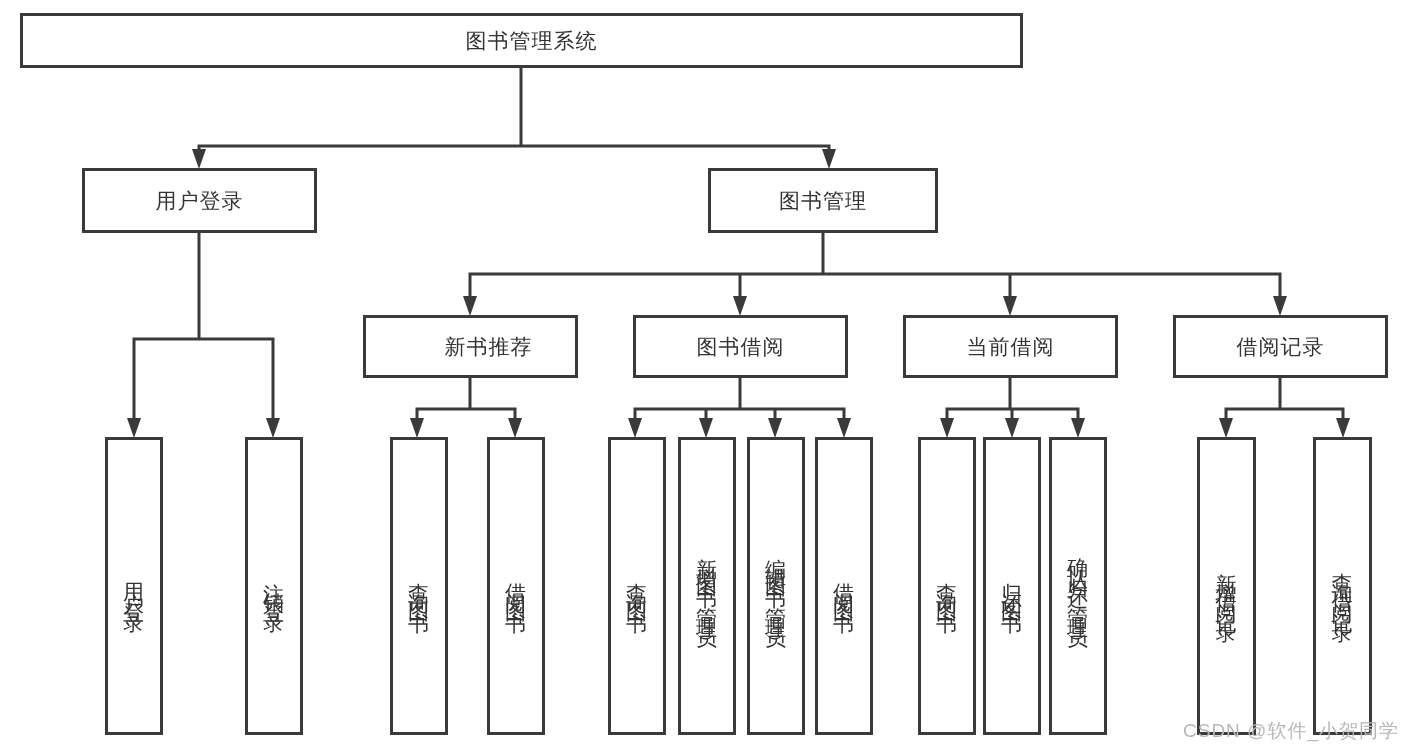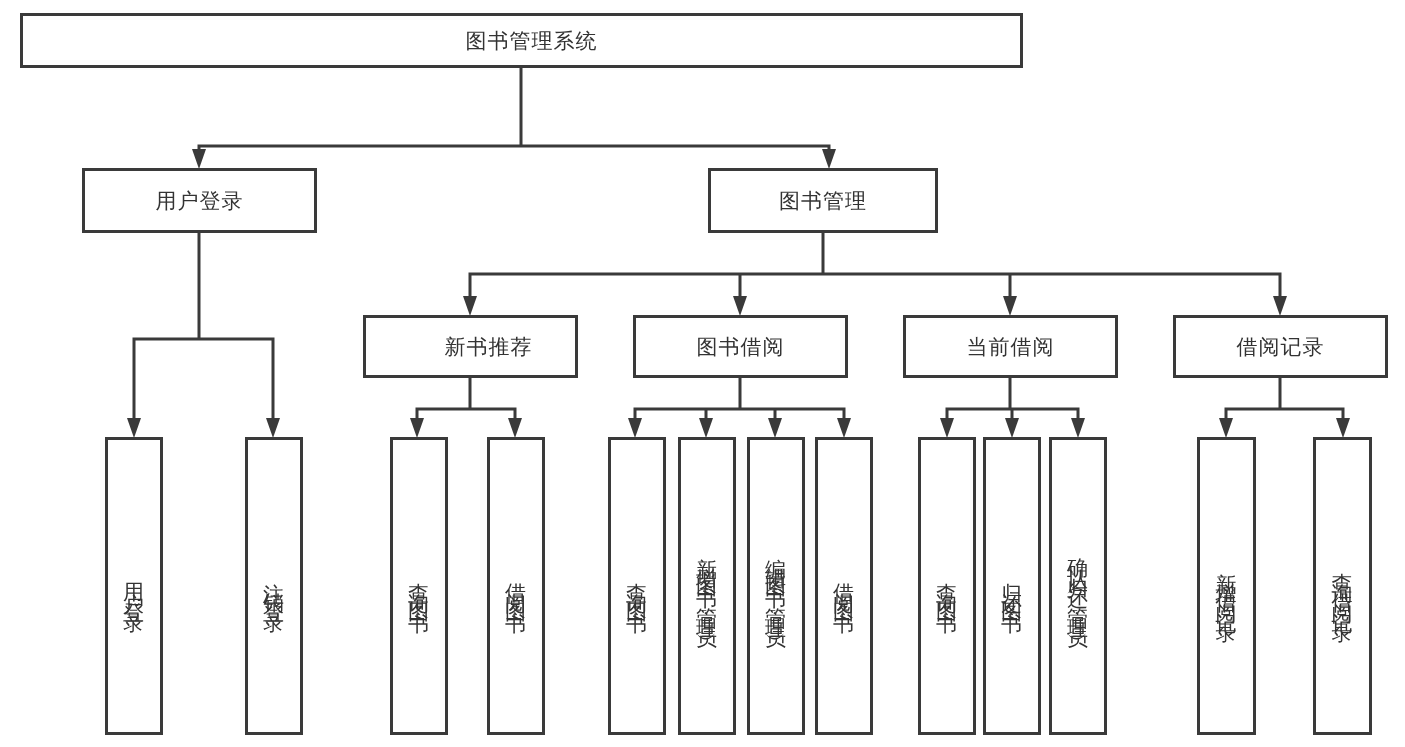--- a/index.html
+++ b/index.html
@@ -197,14 +197,15 @@
     <span class="vtext">确认归还（管理员）</span>
   </div>
 
   <div class="box leaf wide lf-12">
     <span class="vtext">新增借阅记录</span>
   </div>
   <div class="box leaf wide lf-13">
     <span class="vtext">查询借阅记录</span>
   </div>
 
+  <div class="watermark">CSDN @软件_小贺同学</div>
 
 </div>
 
 </body></html>

